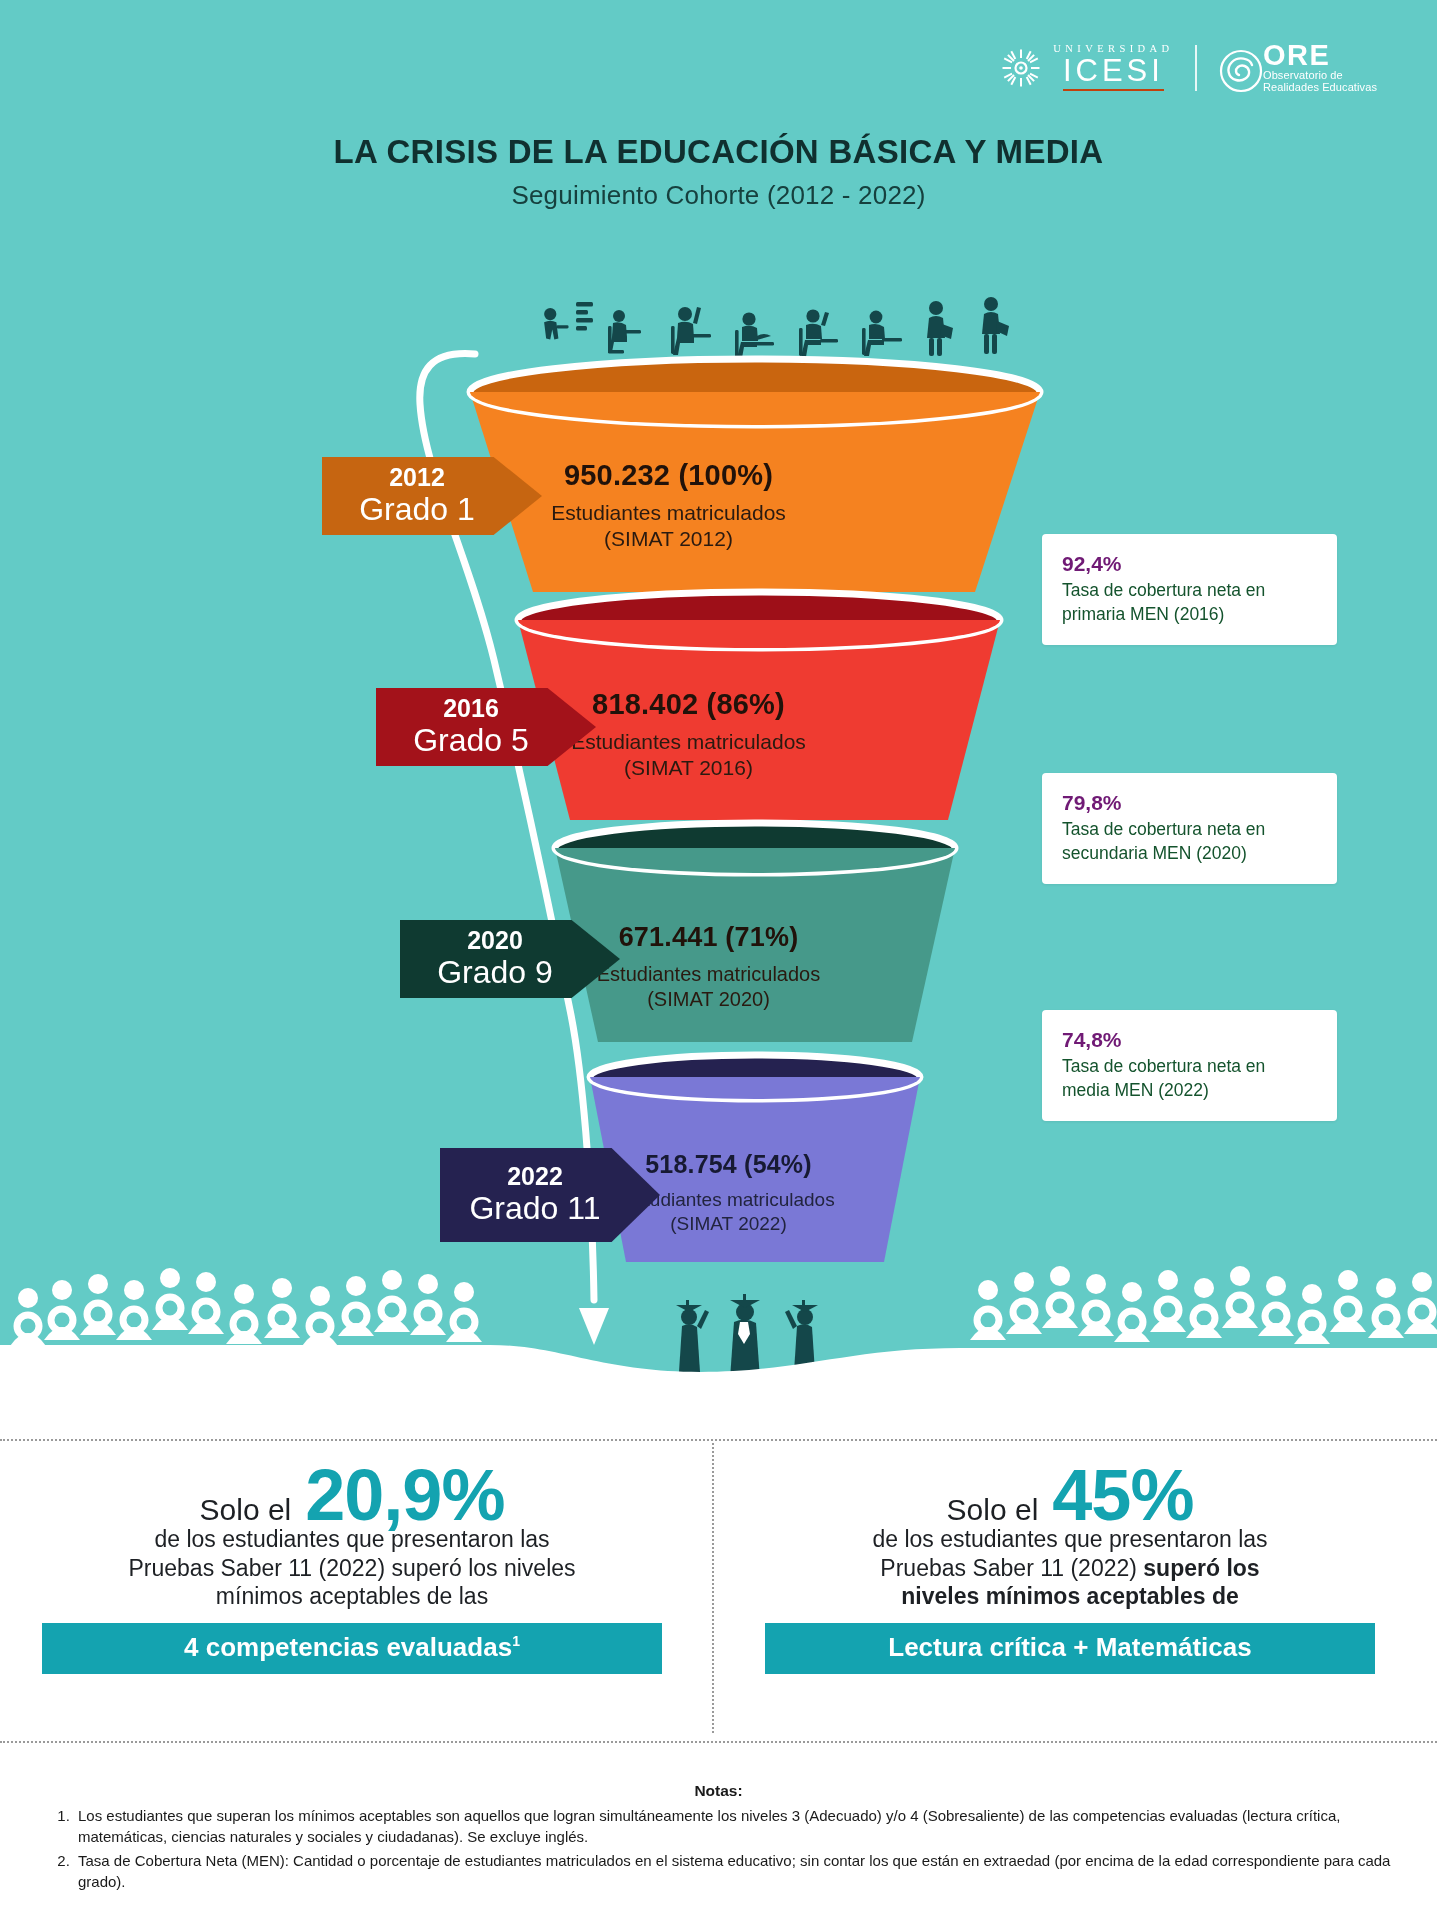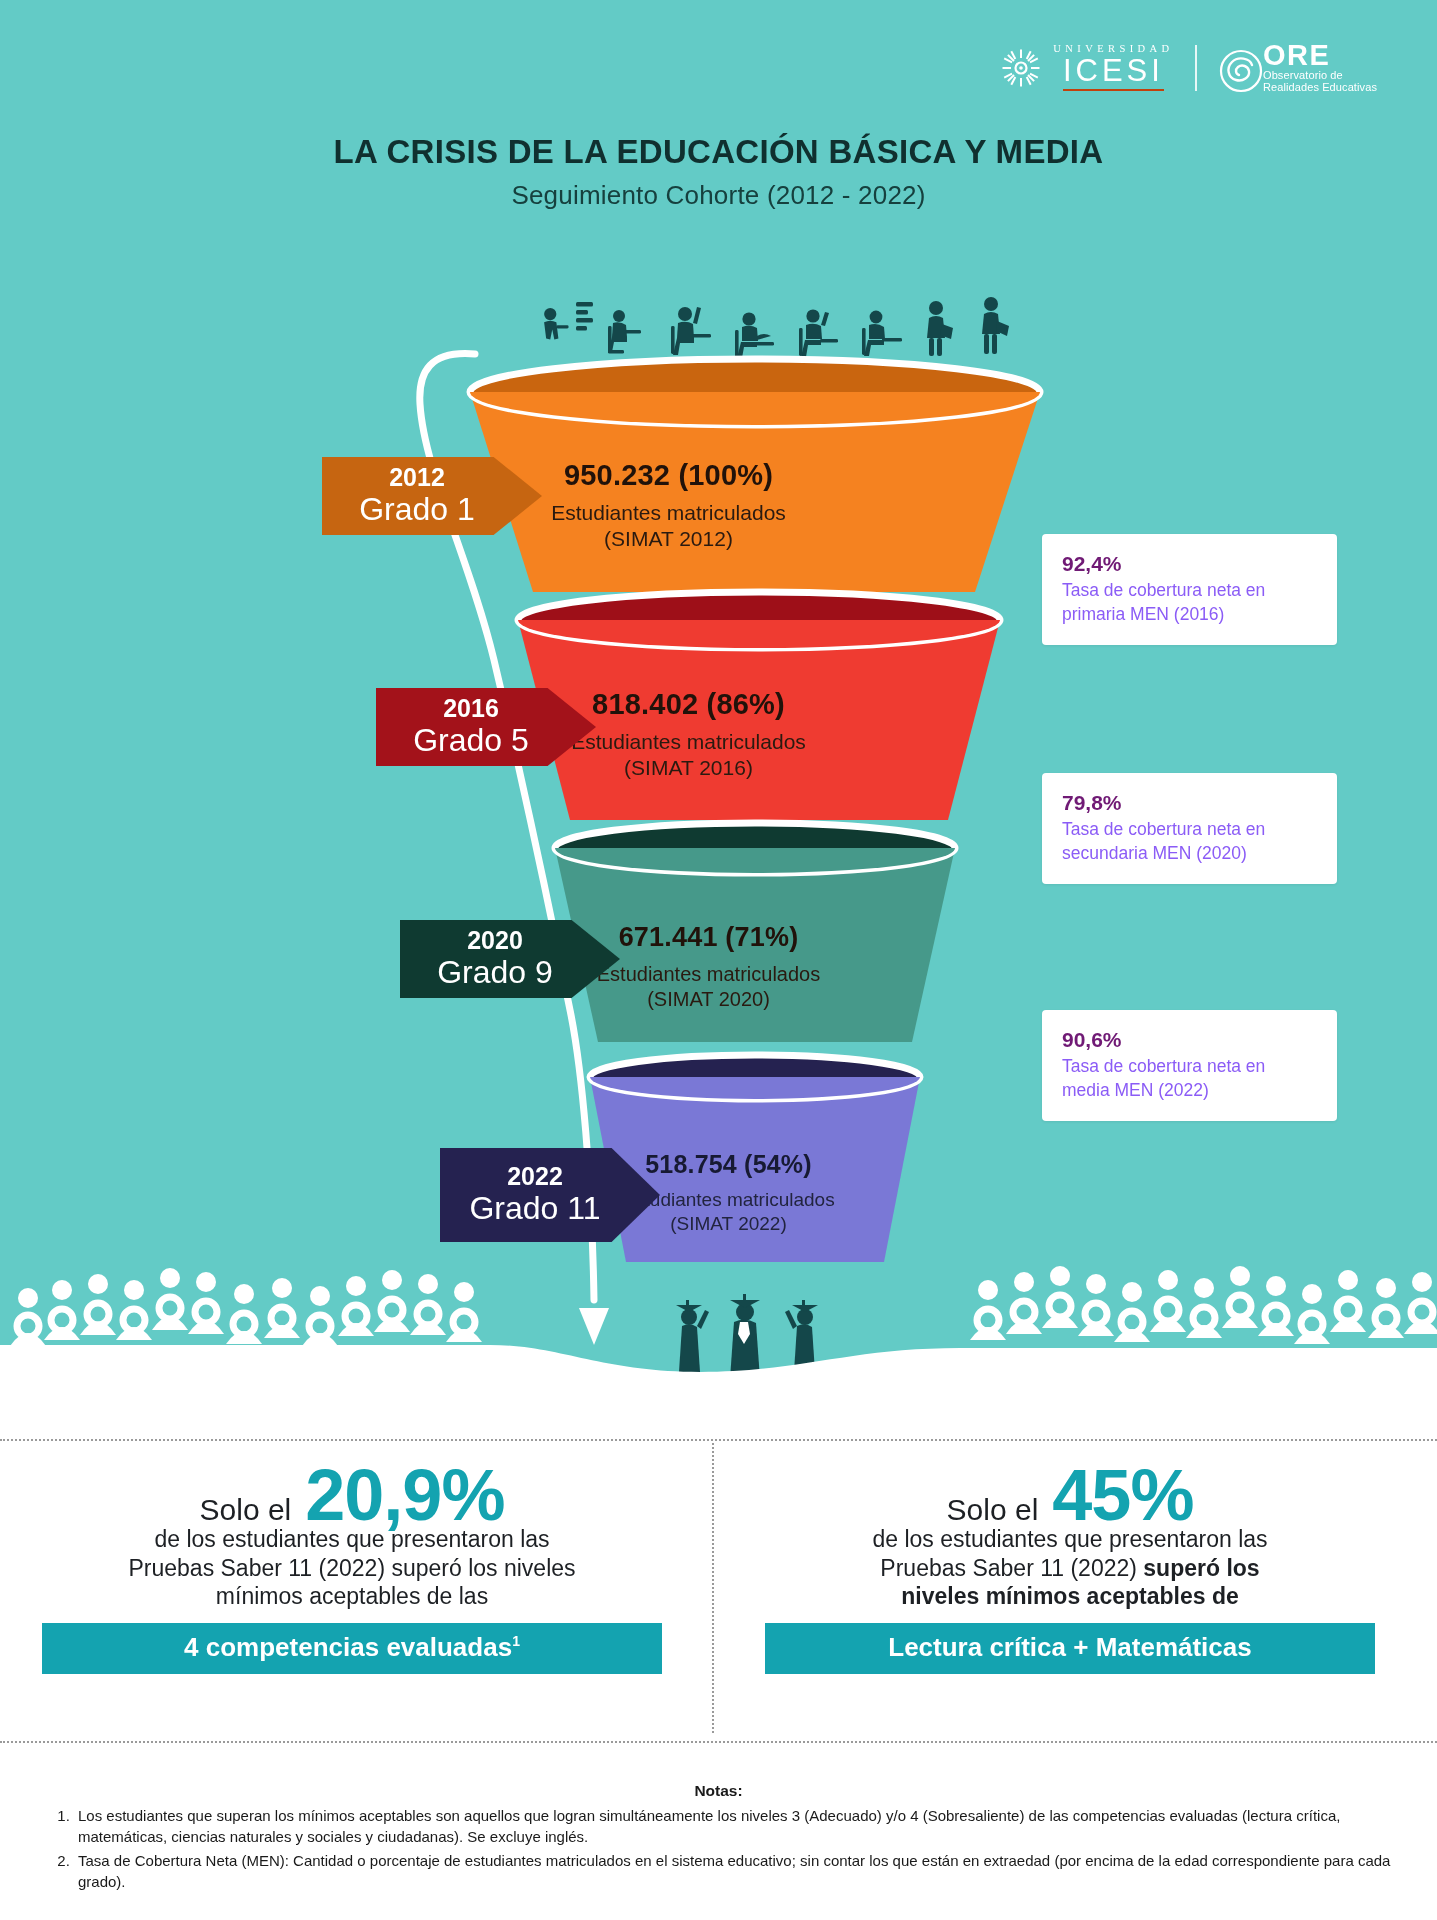--- a/index.html
+++ b/index.html
@@ -73,21 +73,21 @@
   }
   .tag-year { font-size: 25px; font-weight: bold; line-height: 1.12; }
   .tag-grade { font-size: 32px; font-weight: normal; line-height: 1.18; }
 
   
   .callout {
     position: absolute; background: #ffffff; border-radius: 4px;
     padding: 17px 20px 19px 20px; box-shadow: 0 1px 3px rgba(0,0,0,.07);
   }
   .callout-pct { font-size: 21px; font-weight: bold; color: #701a75; line-height: 1.2; }
-  .callout-desc { font-size: 17.5px; color: #8b5cf6; line-height: 1.34; margin-top: 3px; }
+  .callout-desc { font-size: 17.5px; color: #14532d; line-height: 1.34; margin-top: 3px; }
 
   
   .stats {
     position: absolute; left: 0; top: 1421px; width: 1437px; height: 330px;
     background: #fff;
   }
   .stats-divider-top {
     position: absolute; left: 0; top: 18px; width: 1437px; height: 0;
     border-top: 2px dotted #9a9a9a;
   }
@@ -389,21 +389,21 @@
 
     <div class="callout" style="left:1042px;top:773px;width:295px;">
       <div class="callout-pct">79,8%</div>
       <div class="callout-desc">
         <div>Tasa de cobertura neta en</div>
         <div>secundaria MEN (2020)</div>
       </div>
     </div>
 
     <div class="callout" style="left:1042px;top:1010px;width:295px;">
-      <div class="callout-pct">90,6%</div>
+      <div class="callout-pct">74,8%</div>
       <div class="callout-desc">
         <div>Tasa de cobertura neta en</div>
         <div>media MEN (2022)</div>
       </div>
     </div>
   </div>
 
   <svg class="hero-wave" viewBox="0 0 1437 170" preserveAspectRatio="none">
     <g fill="#ffffff">
       <g>

